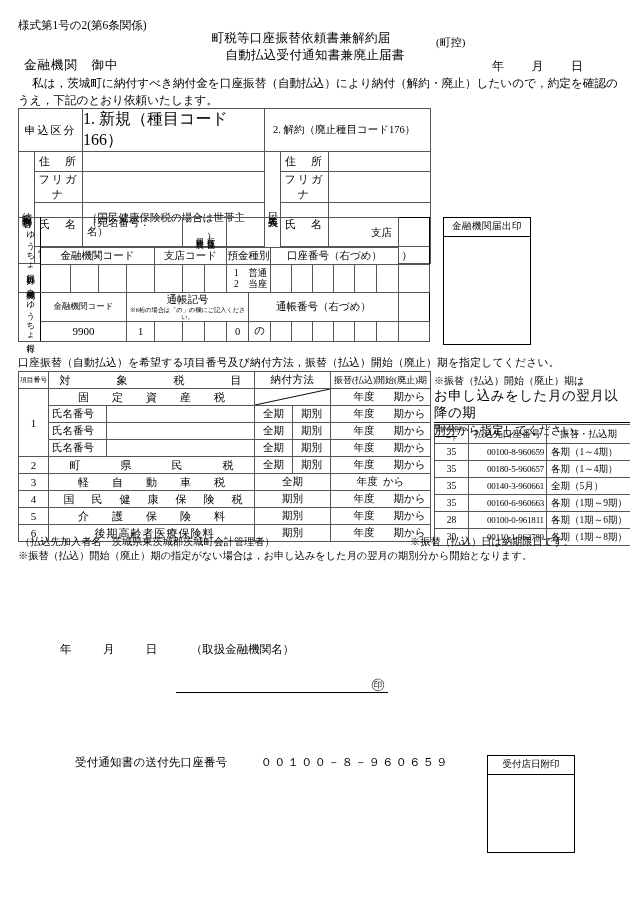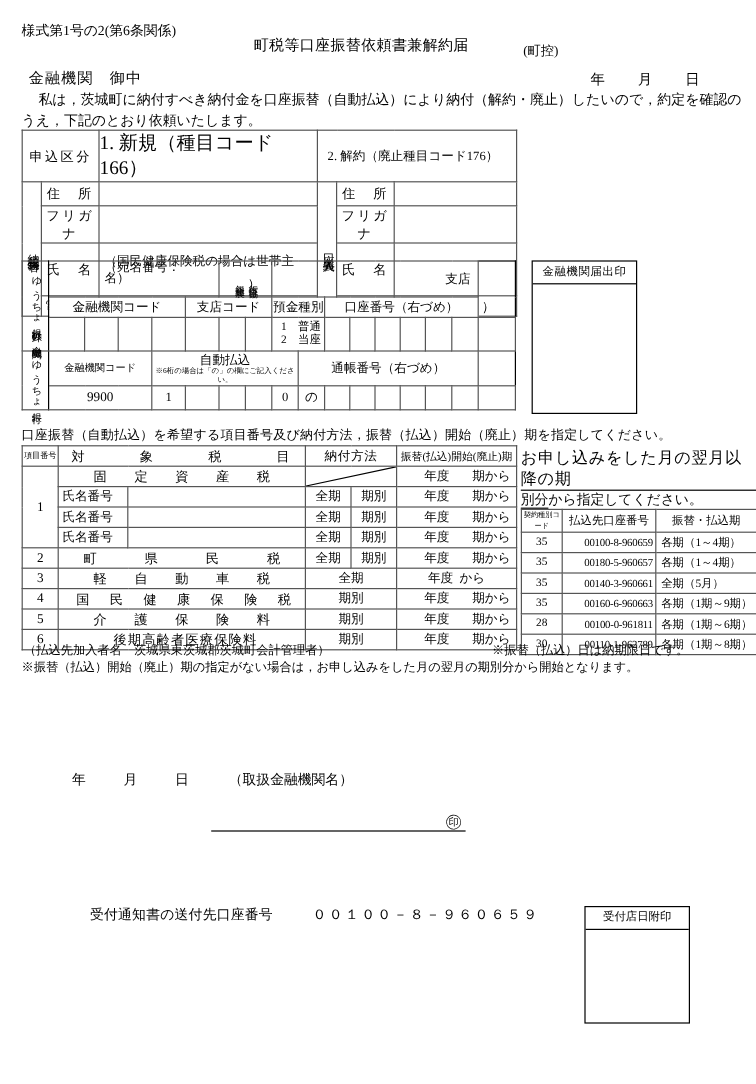--- a/index.html
+++ b/index.html
@@ -140,20 +140,21 @@
   #stamp-receipt { left:487px; top:755px; width:88px; height:98px; border:1.4px solid #000; }
   #stamp-receipt .cap { border-bottom:1.2px solid #000; font-size:9.5px; text-align:center; padding:2px 0 3px; }
 </style>
 </head>
 <body>
 
 <div class="page">
 
   <div class="abs" id="form-code">様式第1号の2(第6条関係)</div>
   <div class="abs" id="title-1">町税等口座振替依頼書兼解約届</div>
+  <div class="abs" id="title-2">自動払込受付通知書兼廃止届書</div>
   <div class="abs" id="town-copy">(町控)</div>
   <div class="abs" id="bank-addressee">金融機関　御中</div>
   <div class="abs nowrap" id="date-line">
     <span class="y">年</span>
     <span class="m">月</span>
     <span class="d">日</span>
   </div>
   <div class="abs" id="intro">
     <span class="indent">私は，茨城町に納付すべき納付金を口座振替（自動払込）により納付（解約・廃止）したいので，約定を確認のうえ，下記のとおり依頼いたします。</span>
   </div>
@@ -282,21 +283,21 @@
       </tr>
 
       <tr>
         <td class="sidecol thickTop" rowspan="2">
           <div class="vwrap">
                 <span class="vert">ゆうちょ銀行</span>
               </div>
         </td>
         <td class="hdr thickTop" colspan="3" style="height:22px;font-size:8.5px;">金融機関コード</td>
         <td class="hdr thickTop" colspan="5">
-          <span style="font-size:10.5px;">自動払込</span>
+          <span style="font-size:10.5px;">通帳記号</span>
           <span class="small-note">※6桁の場合は「の」の欄にご記入ください。</span>
         </td>
         <td class="hdr thickTop" colspan="7">通帳番号（右づめ）</td>
       </tr>
       <tr class="boxrow">
         <td colspan="3" style="height:20px;font-size:11px;">9900</td>
         <td>1</td>
         <td></td>
         <td></td>
         <td></td>
@@ -421,20 +422,21 @@
         <td colspan="2" class="pm">期別</td>
         <td class="period">
           <span class="y">年度</span><span class="k">期から</span>
         </td>
       </tr>
     </tbody>
       </table>
   </div>
 
   <div class="abs" id="note-right">
+    <div class="ln1">※振替（払込）開始（廃止）期は</div>
     <div><span class="ln2">お申し込みをした月の翌月以降の期</span></div>
     <div class="ln3">
       <b>別分</b><span>から指定してください。</span>
     </div>
   </div>
 
   <div class="abs" id="tbl-payee">
     <table>
       <colgroup>
           <col style="width:34px">

